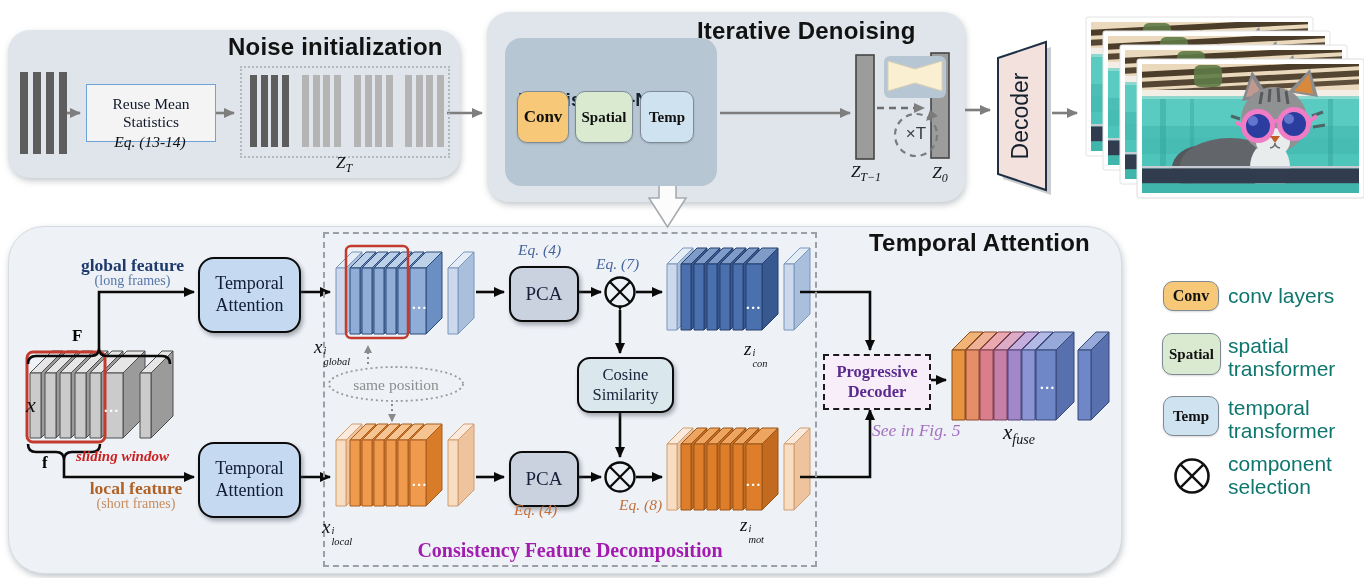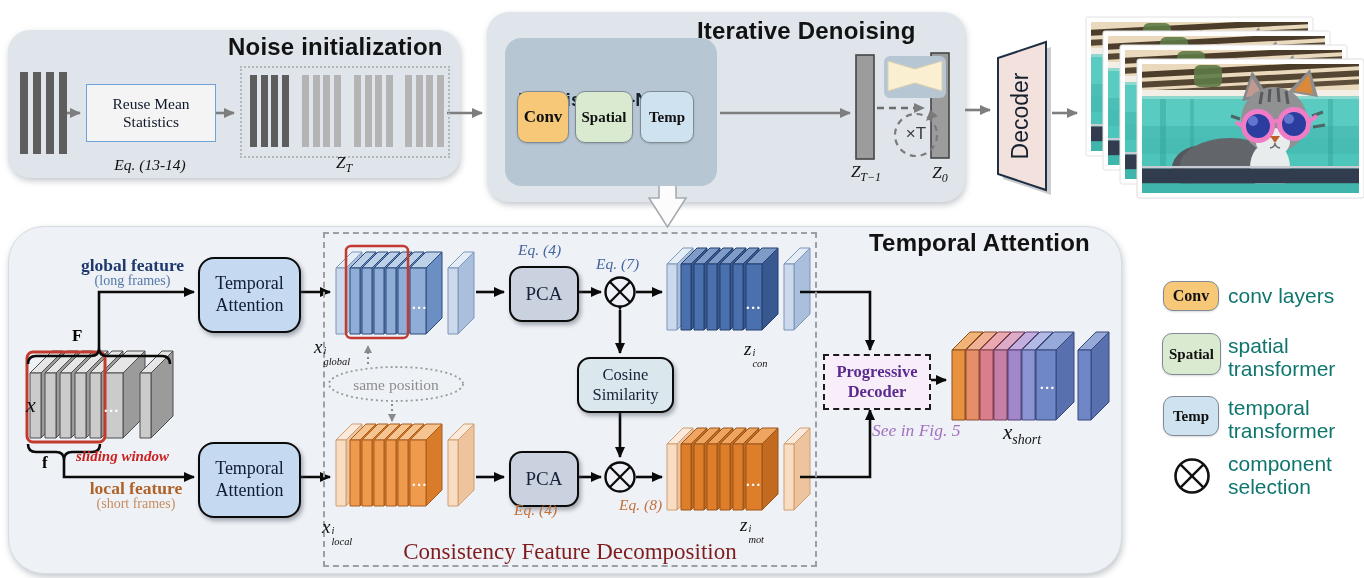--- a/index.html
+++ b/index.html
@@ -36,22 +36,22 @@
   
   .tabox{width:99px;height:72px;background:#c5daf0;border:2.5px solid #0a0a0a;border-radius:16px;
          font-size:18px;color:#101c33;line-height:1.22;box-shadow:2px 3px 4px rgba(70,80,95,.45);}
   .pcabox{width:66px;height:52px;background:#cbd2df;border:2.2px solid #0a0a0a;border-radius:13px;
           font-size:19px;color:#17213a;box-shadow:2px 3px 4px rgba(70,80,95,.45);}
   .cosbox{width:93px;height:52px;background:#dae7ec;border:2.2px solid #0a0a0a;border-radius:13px;
           font-size:16.5px;color:#17213a;line-height:1.2;box-shadow:2px 3px 4px rgba(70,80,95,.45);}
   .pfbox{width:104px;height:52px;background:#f7eef9;border:2px dashed #1a1a1a;font-weight:bold;
          font-size:16.5px;color:#5b2a8e;line-height:1.2;}
   .cfdbox{position:absolute;left:323px;top:232px;width:490px;height:331px;border:2px dashed #9aa0a6;}
-  .cfdlabel{position:absolute;left:380px;top:539px;width:380px;text-align:center;font-weight:normal;
-            font-size:23px;color:#7f1d1d;}
+  .cfdlabel{position:absolute;left:380px;top:539px;width:380px;text-align:center;font-weight:bold;
+            font-size:20px;color:#a21caf;}
   .featlbl{position:absolute;text-align:center;line-height:1.05;}
   .featlbl .l1{font-weight:bold;font-size:17.5px;display:block;}
   .featlbl .l2{font-size:14px;display:block;}
   .mathlbl{position:absolute;font-family:"Liberation Serif","DejaVu Serif",serif;font-style:italic;
            color:#111;white-space:nowrap;font-size:19px;}
   .stk{display:inline-flex;flex-direction:column;align-items:flex-start;margin-left:1px;
        font-size:12.5px;line-height:10.5px;transform:translateY(1px);}
   .stk sup,.stk sub{display:block;font-style:italic;}
   .eq{position:absolute;font-family:"Liberation Serif",serif;font-style:italic;font-size:15.5px;white-space:nowrap;}
   .eq.blue{color:#44659c;} .eq.orange{color:#c3703a;} .eq.black{color:#101010;}
@@ -355,21 +355,21 @@
     <div class="bar"></div>
       <div class="bar"></div>
     <div class="bar"></div>
       <div class="bar"></div>
   </div>
 
   <div class="boxc serif rmsbox">
     <span>Reuse Mean</span>
     <span>Statistics</span>
   </div>
-  <div class="eq black" style="left:92px;top:156px;width:116px;text-align:center;">Eq. (13-14)</div>
+  <div class="eq black" style="left:92px;top:133px;width:116px;text-align:center;">Eq. (13-14)</div>
 
   <div class="abs dottedbox">
     <div class="barrow" style="left:8px;top:7px;gap:3.5px;">
       <div class="bar sm"></div>
         <div class="bar sm"></div>
       <div class="bar sm"></div>
         <div class="bar sm"></div>
     </div>
     <div class="barrow" style="left:60px;top:7px;gap:3.5px;">
       <div class="bar sm light"></div>
@@ -462,21 +462,21 @@
         <sub>con</sub>
       </span>
   </div>
   <div class="mathlbl" style="left:740px;top:514px;">
     <i>z</i><span class="stk">
         <sup>i</sup>
         <sub>mot</sub>
       </span>
   </div>
   <div class="mathlbl" style="left:1003px;top:420px;font-size:21px;">
-    <i>x</i><sub style="font-size:14px;">short</sub>
+    <i>x</i><sub style="font-size:14px;">fuse</sub>
   </div>
 
   <div class="boxc serif pcabox" style="left:509px;top:266px;">
     <span>PCA</span>
     </div>
   <div class="boxc serif pcabox" style="left:509px;top:451px;">
     <span>PCA</span>
     </div>
   <div class="boxc serif cosbox" style="left:577px;top:357px;">
     <span>Cosine</span>

